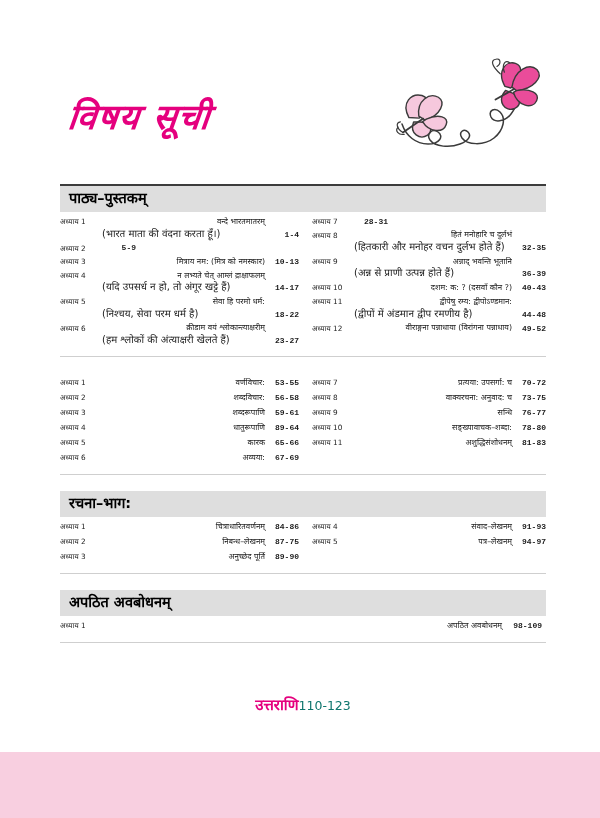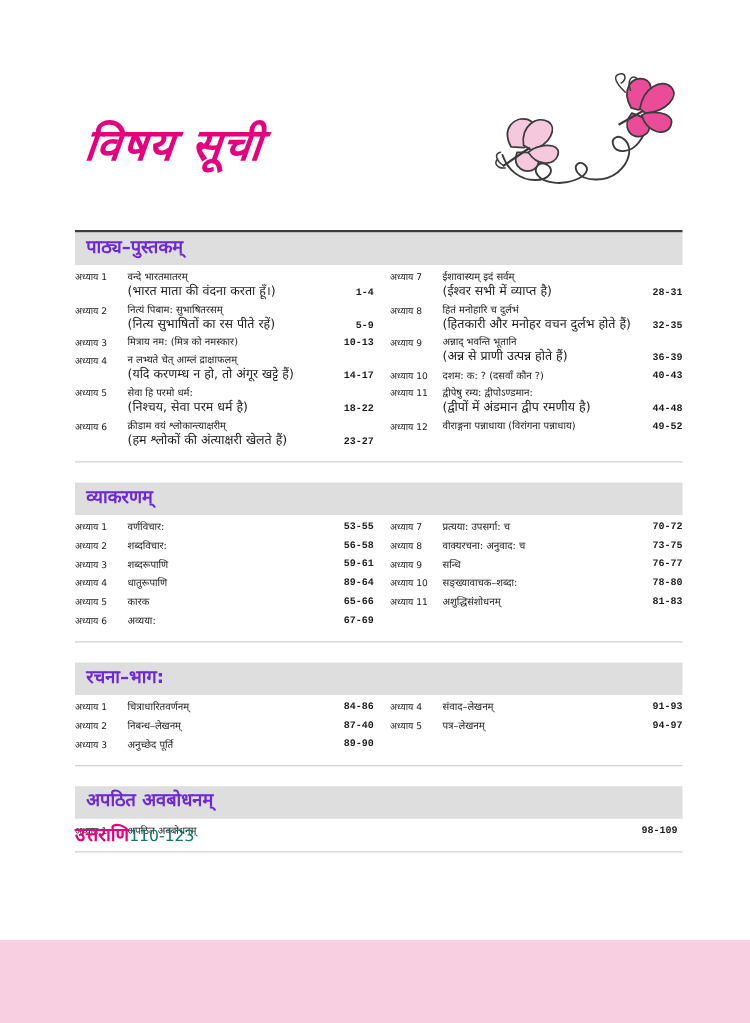--- a/index.html
+++ b/index.html
@@ -85,21 +85,21 @@
     background: #dedede;
     height: 26px;
     display: flex;
     align-items: center;
     padding-left: 9px;
     box-sizing: border-box;
   }
   .section-head-title {
     font-size: 14.5px;
     font-weight: 700;
-    color: #6d28d9;
+    color: #000000;
     line-height: 1;
     white-space: nowrap;
   }
 
   .section-body {
     display: flex;
     padding-top: 6px;
     padding-bottom: 5px;
   }
   .col {
@@ -125,20 +125,21 @@
     padding-top: 0.5px;
   }
   .entry .ch-body {
     flex: 1 1 auto;
     min-width: 0;
   }
   .entry .ch-line1 {
     white-space: nowrap;
     font-size: 7.9px;
     display: block;
+    text-align: right;
   }
   .entry .ch-line2 {
     white-space: nowrap;
     font-size: 10px;
     display: block;
     margin-top: 3px;
   }
   .entry .ch-pages {
     flex: 0 0 auto;
     width: 34px;
@@ -160,25 +161,25 @@
     background: #cfcfcf;
     width: 100%;
   }
 
   .section-gap { height: 16px; }
 
   
   .answers-row {
     position: absolute;
     left: 60px;
-    top: 661px;
+    top: 698px;
     width: 486px;
     display: flex;
     align-items: baseline;
-    justify-content: flex-start;
+    justify-content: center;
   }
   .answers-title {
     font-size: 15px;
     font-weight: 700;
     color: #e5007e;
     line-height: 1;
   }
   .answers-pages {
     font-size: 12.5px;
     color: #0f766e;
@@ -241,40 +242,36 @@
             <span class="ch-label">अध्याय 1</span>
             <span class="ch-body">
               <span class="ch-line1">वन्दे भारतमातरम्</span>
               <span class="ch-line2">(भारत माता की वंदना करता हूँ।)</span>
             </span>
             <span class="ch-pages">1-4</span>
           </div>
 
           <div class="entry">
             <span class="ch-label">अध्याय 2</span>
-            <span class="ch-body">
-              <span class="ch-line1">नित्यं पिबाम: सुभाषितरसम्</span>
-              <span class="ch-line2">(नित्य सुभाषितों का रस पीते रहें)</span>
-            </span>
             <span class="ch-pages">5-9</span>
           </div>
 
           <div class="entry single">
             <span class="ch-label">अध्याय 3</span>
             <span class="ch-body">
               <span class="ch-line1">मित्राय नम: (मित्र को नमस्कार)</span>
             </span>
             <span class="ch-pages">10-13</span>
           </div>
 
           <div class="entry">
             <span class="ch-label">अध्याय 4</span>
             <span class="ch-body">
               <span class="ch-line1">न लभ्यते चेत् आम्लं द्राक्षाफलम्</span>
-              <span class="ch-line2">(यदि करणम्ध न हो, तो अंगूर खट्टे हैं)</span>
+              <span class="ch-line2">(यदि उपसर्ध न हो, तो अंगूर खट्टे हैं)</span>
             </span>
             <span class="ch-pages">14-17</span>
           </div>
 
           <div class="entry">
             <span class="ch-label">अध्याय 5</span>
             <span class="ch-body">
               <span class="ch-line1">सेवा हि परमो धर्म:</span>
               <span class="ch-line2">(निश्चय, सेवा परम धर्म है)</span>
             </span>
@@ -289,24 +286,20 @@
             </span>
             <span class="ch-pages">23-27</span>
           </div>
 
         </div>
 
         <div class="col right">
 
           <div class="entry">
             <span class="ch-label">अध्याय 7</span>
-            <span class="ch-body">
-              <span class="ch-line1">ईशावास्यम् इदं सर्वम्</span>
-              <span class="ch-line2">(ईश्वर सभी में व्याप्त है)</span>
-            </span>
             <span class="ch-pages">28-31</span>
           </div>
 
           <div class="entry">
             <span class="ch-label">अध्याय 8</span>
             <span class="ch-body">
               <span class="ch-line1">हितं मनोहारि च दुर्लभं</span>
               <span class="ch-line2">(हितकारी और मनोहर वचन दुर्लभ होते हैं)</span>
             </span>
             <span class="ch-pages">32-35</span>
@@ -347,23 +340,20 @@
           </div>
 
         </div>
       </div>
       <div class="section-rule"></div>
     </div>
 
     <div class="section-gap"></div>
 
     <div class="section">
-      <div class="section-head">
-        <span class="section-head-title">व्याकरणम्</span>
-      </div>
       <div class="section-body">
         <div class="col left">
           <div class="entry tight single">
             <span class="ch-label">अध्याय 1</span>
             <span class="ch-body">
                 <span class="ch-line1">वर्णविचार:</span>
               </span>
             <span class="ch-pages">53-55</span>
           </div>
           <div class="entry tight single">
@@ -457,21 +447,21 @@
             <span class="ch-body">
                 <span class="ch-line1">चित्राधारितवर्णनम्</span>
               </span>
             <span class="ch-pages">84-86</span>
           </div>
           <div class="entry tight single">
             <span class="ch-label">अध्याय 2</span>
             <span class="ch-body">
                 <span class="ch-line1">निबन्ध–लेखनम्</span>
               </span>
-            <span class="ch-pages">87-40</span>
+            <span class="ch-pages">87-75</span>
           </div>
           <div class="entry tight single">
             <span class="ch-label">अध्याय 3</span>
             <span class="ch-body">
                 <span class="ch-line1">अनुच्छेद पूर्ति</span>
               </span>
             <span class="ch-pages">89-90</span>
           </div>
         </div>
 

